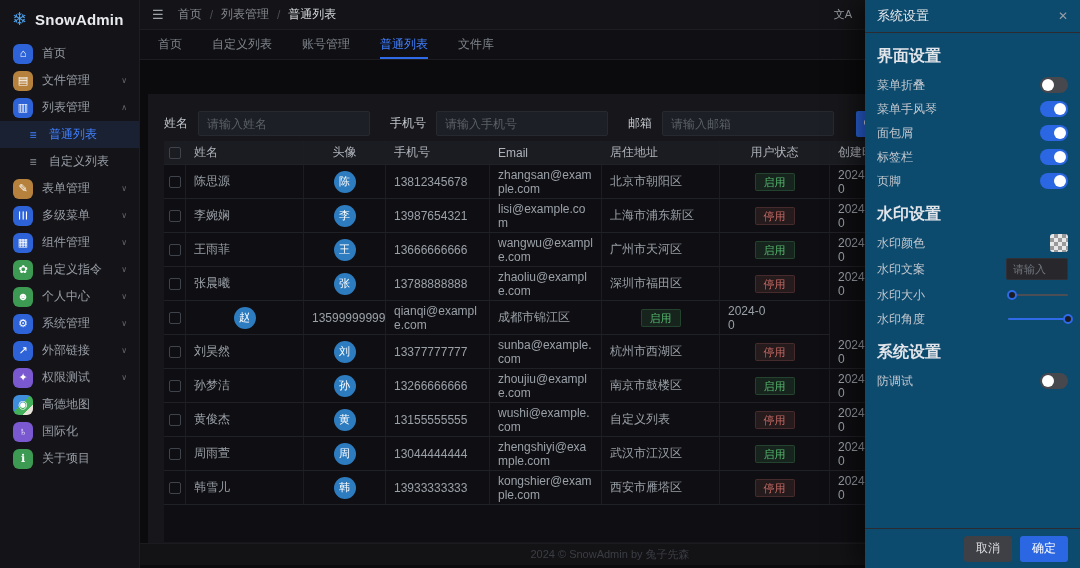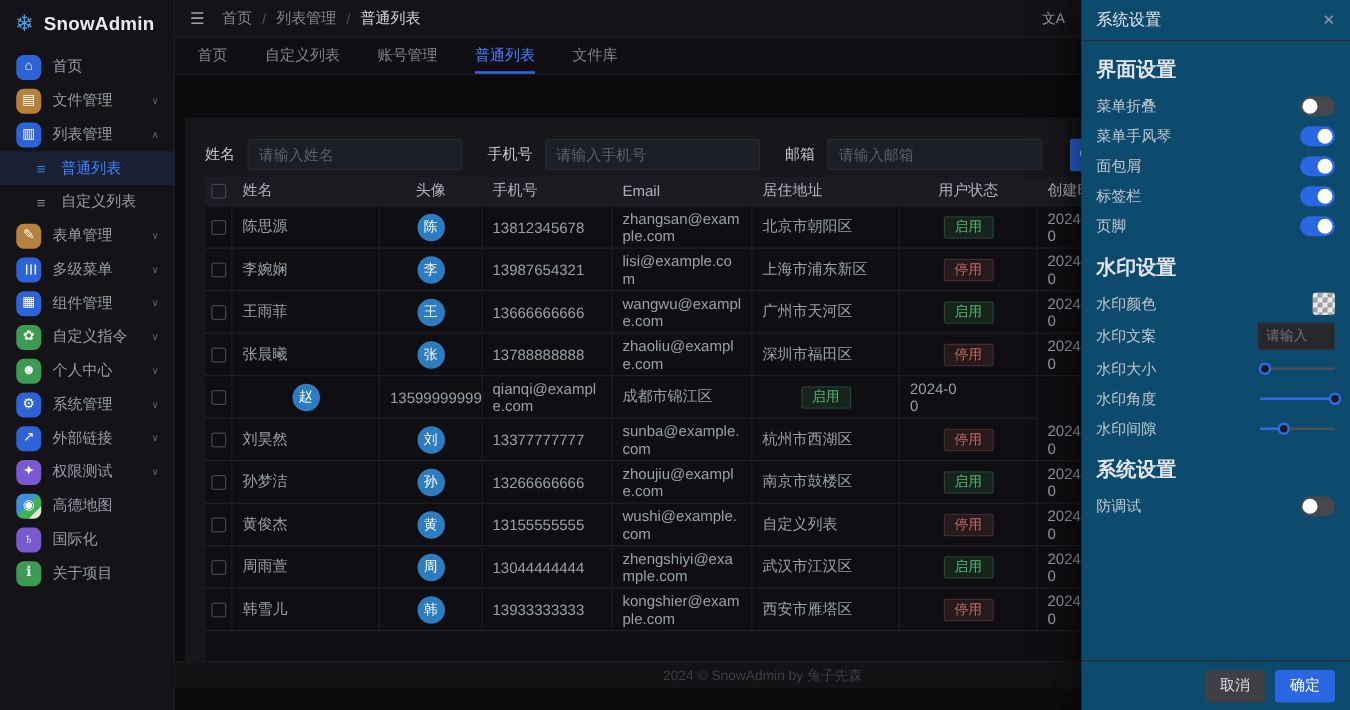--- a/index.html
+++ b/index.html
@@ -60,21 +60,21 @@
   .c-center { justify-content:center; padding:0 2px; }
   .cb { width:12px; height:12px; border:1px solid #3f434c; border-radius:2px; background:transparent; cursor:pointer; }
   .avatar { width:22px; height:22px; border-radius:50%; background:#2e7cc0; color:#fff; font-size:11px;
             display:flex; align-items:center; justify-content:center; }
   .email-cell { word-break:break-all; white-space:normal; line-height:14px; align-items:center; }
   .created-cell { white-space:pre-line; line-height:14px; }
   .tag { display:inline-block; padding:2px 8px; border-radius:2px; font-size:11px; line-height:12px; }
   .tag-on { color:#55b86e; background:rgba(85,184,110,.12); border:1px solid rgba(85,184,110,.22); }
   .tag-off { color:#c66a63; background:rgba(198,106,99,.12); border:1px solid rgba(198,106,99,.22); }
 
-  .page-footer { position:absolute; left:0; right:0; bottom:17px; height:22px; background:#131316; border-top:1px solid #1c1c20;
+  .page-footer { position:absolute; left:0; right:0; bottom:3px; height:22px; background:#131316; border-top:1px solid #1c1c20;
                  display:flex; align-items:center; justify-content:center; color:#3c3e45; font-size:11px; }
 
   
   .drawer { position:absolute; right:0; top:0; bottom:0; width:215px; background:#0c4a6e; z-index:10;
             box-shadow:-10px 0 24px rgba(0,0,0,.5); display:flex; flex-direction:column; }
   .d-head { height:33px; display:flex; align-items:center; padding:0 12px; border-bottom:1px solid #2b2b30; flex:0 0 33px; }
   .d-title { color:#e7e9ec; font-size:13px; flex:1; }
   .d-close { color:#9a9ea6; font-size:12px; cursor:pointer; }
   .d-body { padding:2px 12px 0 12px; flex:1 1 auto; overflow:hidden; }
   .d-section-title { color:#e2e5e9; font-weight:bold; font-size:16px; margin:11px 0 6px 0; }
@@ -475,28 +475,20 @@
       </span>
     </div>
     <div class="d-row">
       <span class="d-label">水印角度</span>
       <span class="slider" style="--p: 100%;">
         <span class="track"></span>
           <span class="fill"></span>
           <span class="handle"></span>
       </span>
     </div>
-    <div class="d-row">
-      <span class="d-label">水印间隙</span>
-      <span class="slider" style="--p: 32%;">
-        <span class="track"></span>
-          <span class="fill"></span>
-          <span class="handle"></span>
-      </span>
-    </div>
 
     <div class="d-section-title">系统设置</div>
     <div class="d-row">
       <span class="d-label">防调试</span>
       <span class="toggle">
           <span class="knob"></span>
         </span>
     </div>
   </div>
   <div class="d-foot">

